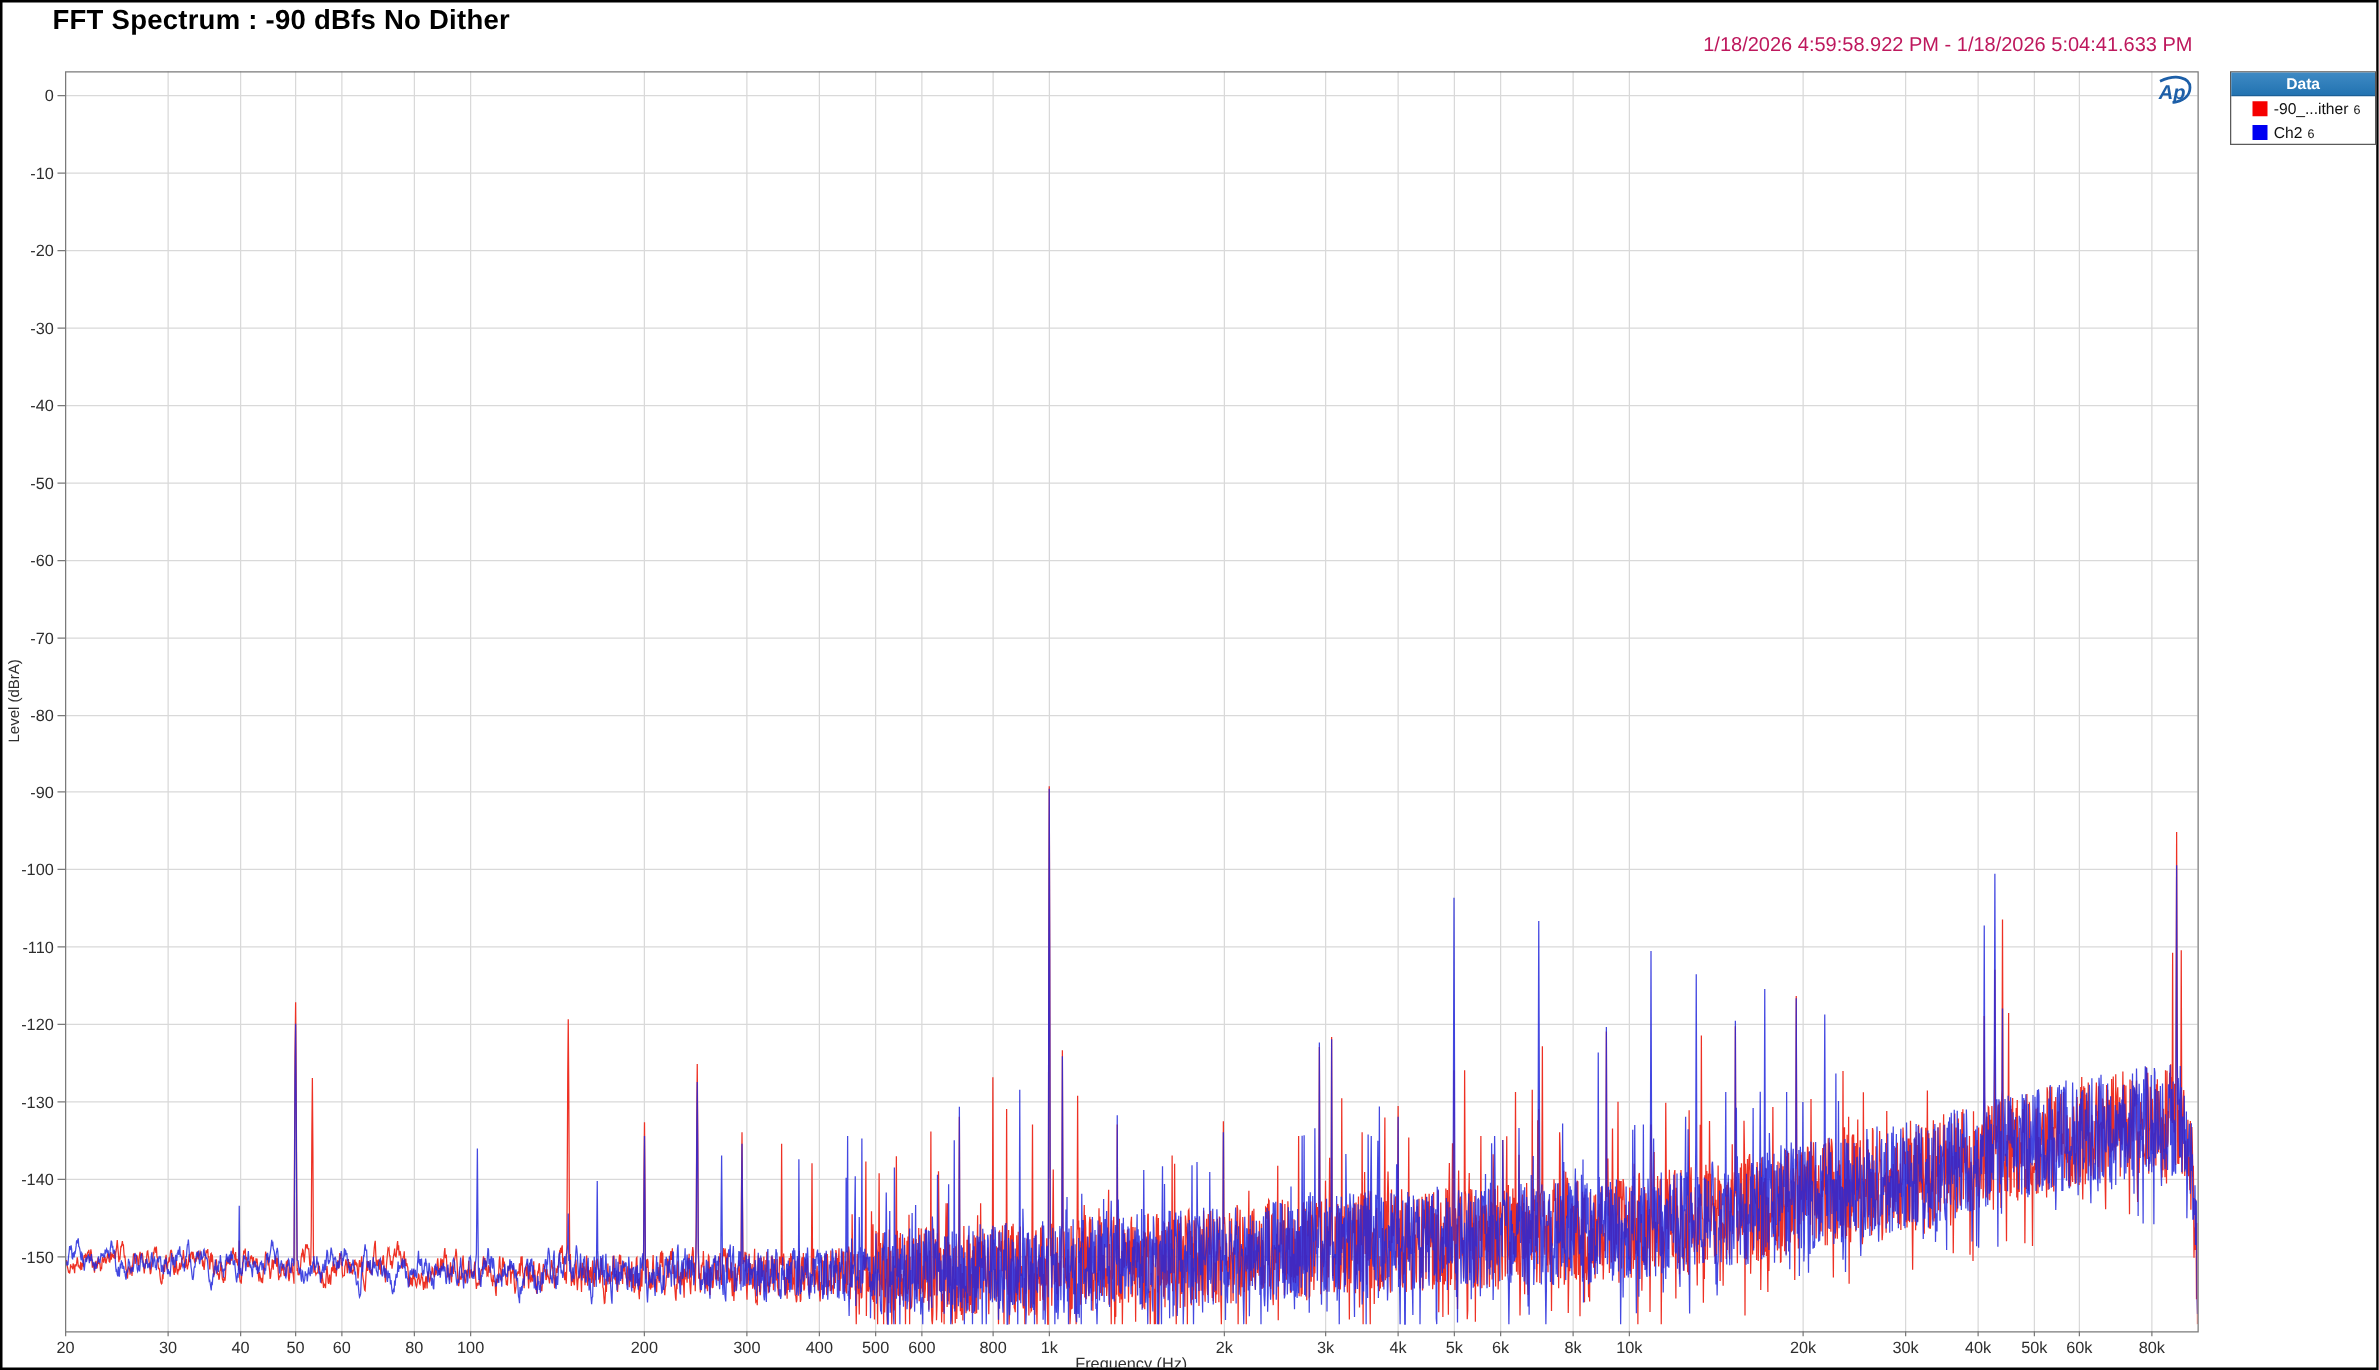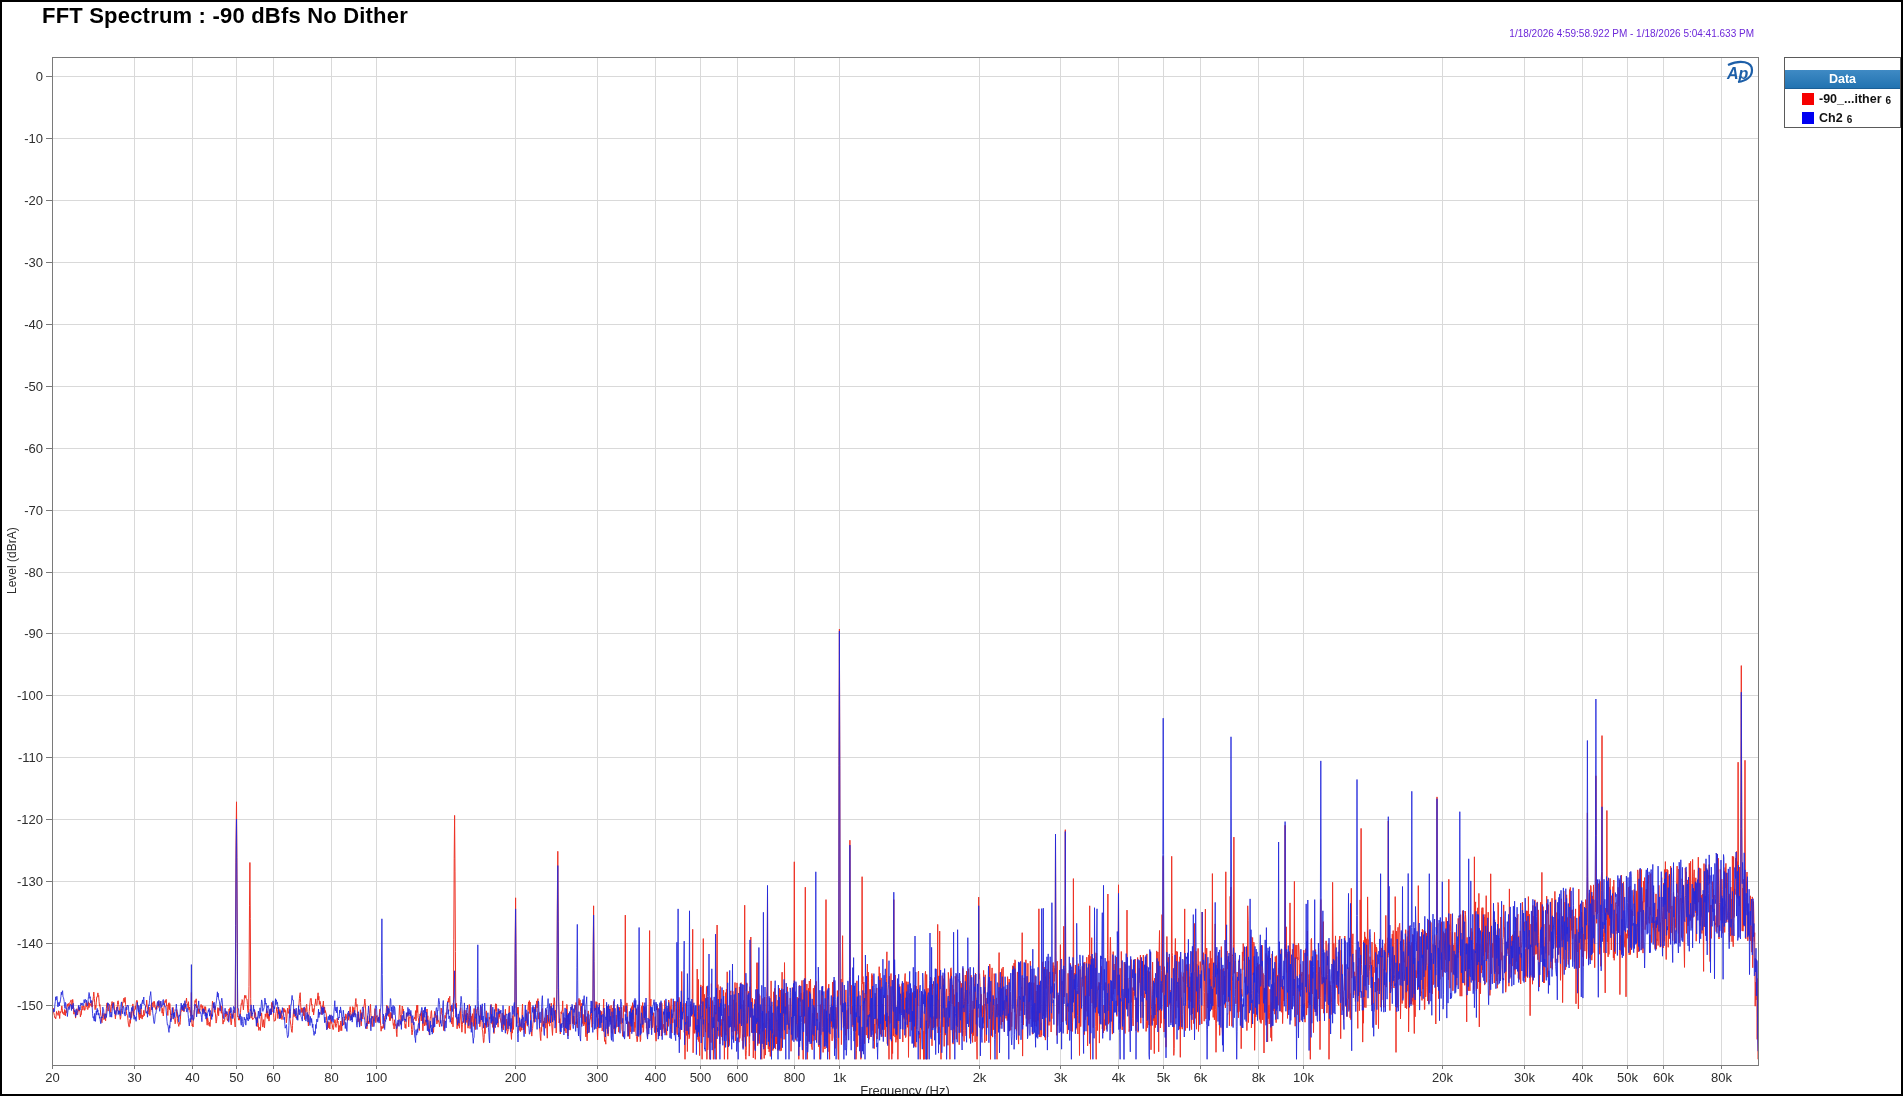--- a/index.html
+++ b/index.html
@@ -12,21 +12,21 @@
     overflow:hidden;
     font-family:"Liberation Sans", sans-serif;
   }
   .chart-title{
     position:absolute;left:40px;top:1px;
     font-size:22px;font-weight:bold;color:#000;
     letter-spacing:0.2px;white-space:nowrap;
   }
   .timestamp{
     position:absolute;top:26px;right:147px;
-    font-size:10px;color:#6d28d9;white-space:nowrap;text-align:center;
+    font-size:16px;color:#be185d;white-space:nowrap;text-align:center;
   }
   .plot-svg{position:absolute;left:0;top:0;}
   .ylabel{
     position:absolute;left:1px;top:55px;height:1008px;width:17px;
     display:flex;align-items:center;justify-content:center;
     writing-mode:vertical-rl;transform:rotate(180deg);
     font-size:12px;color:#2e2e2e;white-space:nowrap;
   }
   .xlabel{
     position:absolute;left:50px;top:1081px;width:1706px;
@@ -34,25 +34,24 @@
   }
   .legend{
     position:absolute;left:1782px;top:55px;width:117px;
     border:1px solid #5a5a5a;background:#ffffff;box-sizing:border-box;
   }
   .legend-header{
     height:18px;line-height:18px;text-align:center;
     color:#ffffff;font-size:12.5px;font-weight:bold;
     background:linear-gradient(#3f8ac4,#2273b1);
     border-bottom:1px solid #1b5f96;
-    margin-top:12px;
   }
   .legend-row{
     display:flex;align-items:center;height:19px;padding-left:17px;
-    font-size:12.5px;color:#111;font-weight:bold;
+    font-size:12.5px;color:#111;
   }
   .legend-swatch{width:12px;height:12px;margin-right:5px;flex:0 0 auto;}
   .legend-sub{font-size:10px;margin-left:4px;position:relative;top:2px;}
   .ap-logo{position:absolute;left:1719px;top:58px;width:34px;height:28px;text-decoration:underline;}
 </style>
 </head>
 <body>
 
 <div class="screen">
 

